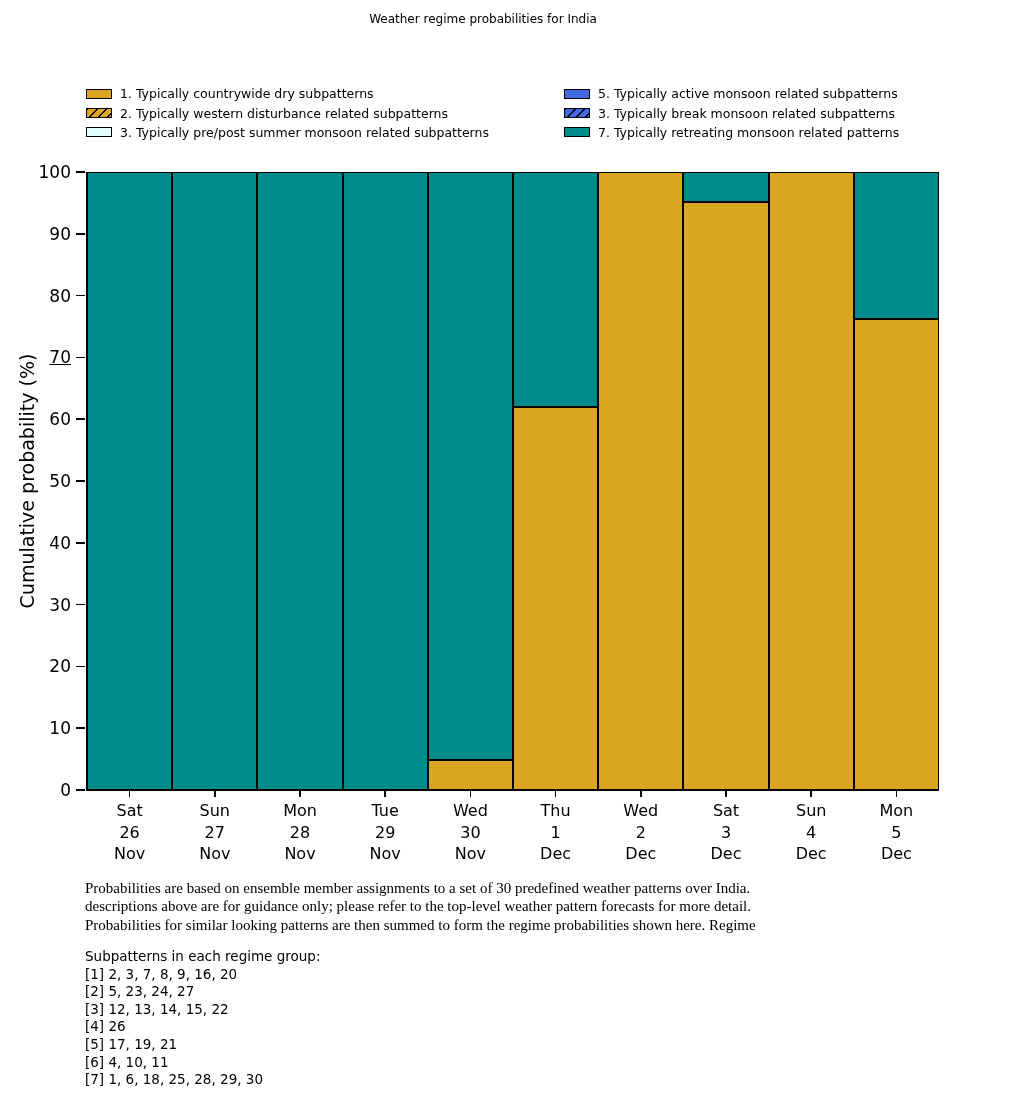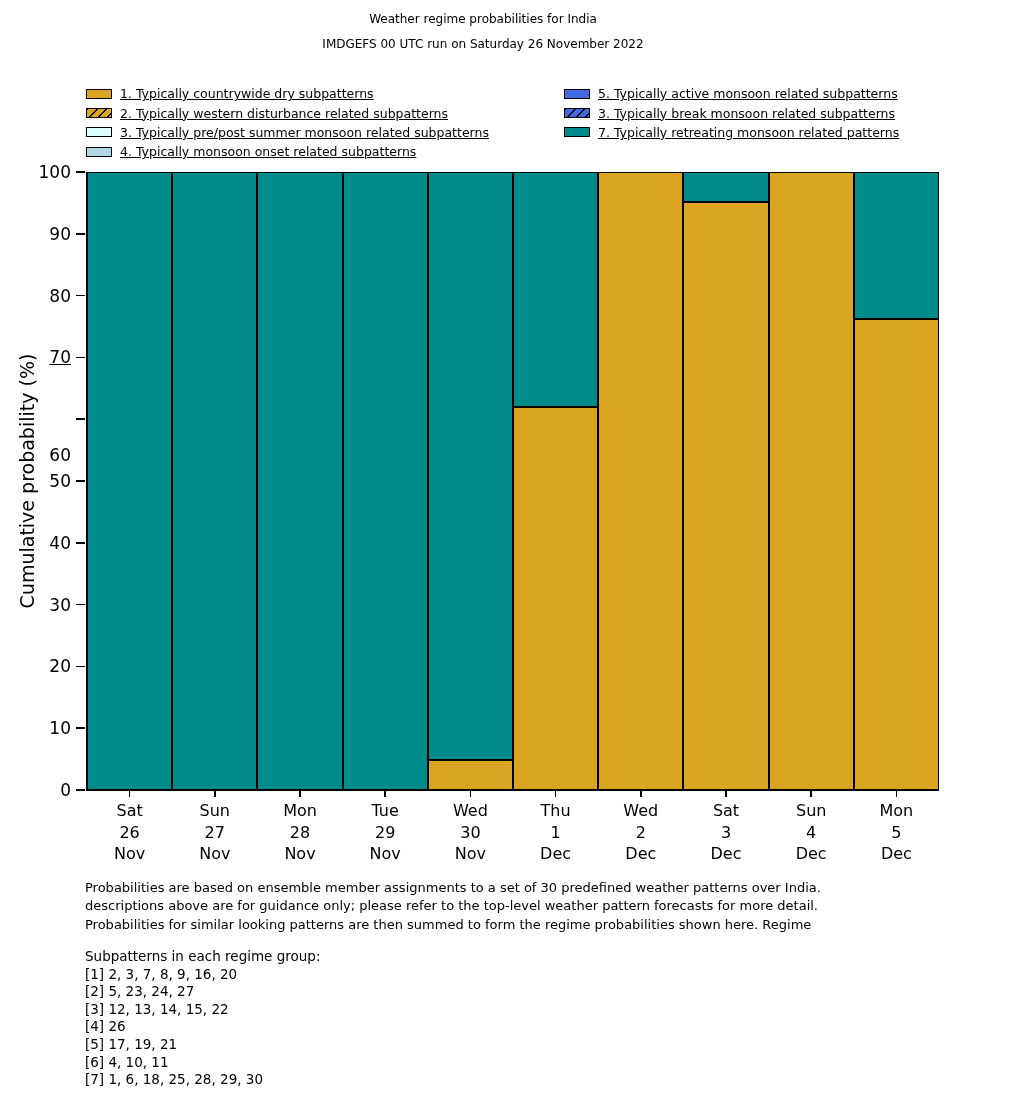--- a/index.html
+++ b/index.html
@@ -22,21 +22,21 @@
     text-align: center;
     font-size: 12px;
     line-height: 25px;
     white-space: nowrap;
   }
 
   
   .legend-col { position: absolute; top: 84px; }
   #legend-left  { left: 86px; }
   #legend-right { left: 564px; }
-  .lrow { display: flex; align-items: center; height: 19.4px; text-decoration: underline; }
+  .lrow { display: flex; align-items: center; height: 19.4px; }
   .lswatch {
     width: 24px; height: 8px;
     border: 1.2px solid #000;
     margin-right: 8px;
     flex: none;
   }
   .llabel { font-size: 12.5px; white-space: nowrap; }
 
   .hatch {
     background-image: repeating-linear-gradient(135deg,
@@ -84,54 +84,49 @@
     position: absolute;
     left: 27px; top: 481px;
     transform: translate(-50%, -50%) rotate(-90deg);
     font-size: 19px; white-space: nowrap;
   }
 
   
   #footer {
     position: absolute;
     left: 85px; top: 879px;
-    font-size: 13px; line-height: 18.4px;
+    font-size: 15px; line-height: 18.4px; font-family: Liberation Serif, serif;
   }
   #subpatterns {
     position: absolute;
     left: 85px; top: 948px;
     font-size: 13.5px; line-height: 17.6px;
   }
 </style>
 </head>
 <body>
 
 <div id="figure">
 
   <div id="title">
     <div>Weather regime probabilities for India</div>
-    <div>IMDGEFS 00 UTC run on Saturday 26 November 2022</div>
   </div>
 
   <div id="legend-left" class="legend-col">
       <div class="lrow">
         <div class="lswatch" style="background-color: rgb(218, 165, 32);"></div>
         <div class="llabel">1. Typically countrywide dry subpatterns</div>
       </div>
       <div class="lrow">
         <div class="lswatch hatch" style="background-color: rgb(218, 165, 32);"></div>
         <div class="llabel">2. Typically western disturbance related subpatterns</div>
       </div>
       <div class="lrow">
         <div class="lswatch" style="background-color: rgb(224, 255, 255);"></div>
         <div class="llabel">3. Typically pre/post summer monsoon related subpatterns</div>
-      </div>
-      <div class="lrow">
-        <div class="lswatch" style="background-color: rgb(173, 216, 230);"></div>
-        <div class="llabel">4. Typically monsoon onset related subpatterns</div>
       </div>
     </div>
   <div id="legend-right" class="legend-col">
       <div class="lrow">
         <div class="lswatch" style="background-color: rgb(65, 105, 225);"></div>
         <div class="llabel">5. Typically active monsoon related subpatterns</div>
       </div>
       <div class="lrow">
         <div class="lswatch hatch" style="background-color: rgb(65, 105, 225);"></div>
         <div class="llabel">3. Typically break monsoon related subpatterns</div>
@@ -151,21 +146,21 @@
       <div class="yticklabel" style="top: 90%;">10</div>
       <div class="ytick" style="top: calc(80% - 0.75px);"></div>
       <div class="yticklabel" style="top: 80%;">20</div>
       <div class="ytick" style="top: calc(70% - 0.75px);"></div>
       <div class="yticklabel" style="top: 70%;">30</div>
       <div class="ytick" style="top: calc(60% - 0.75px);"></div>
       <div class="yticklabel" style="top: 60%;">40</div>
       <div class="ytick" style="top: calc(50% - 0.75px);"></div>
       <div class="yticklabel" style="top: 50%;">50</div>
       <div class="ytick" style="top: calc(40% - 0.75px);"></div>
-      <div class="yticklabel" style="top: 40%; margin-top: 36px;">60</div>
+      <div class="yticklabel" style="top: 40%;">60</div>
       <div class="ytick" style="top: calc(30% - 0.75px);"></div>
       <div class="yticklabel" style="top: 30%; text-decoration: underline;">70</div>
       <div class="ytick" style="top: calc(20% - 0.75px);"></div>
       <div class="yticklabel" style="top: 20%;">80</div>
       <div class="ytick" style="top: calc(10% - 0.75px);"></div>
       <div class="yticklabel" style="top: 10%;">90</div>
       <div class="ytick" style="top: calc(0% - 0.75px);"></div>
       <div class="yticklabel" style="top: 0%;">100</div>
       <div class="bar" style="left: 0%;">
         <div class="seg" style="bottom: 0%; height: 100%; background-color: rgb(0, 139, 139);"></div>

